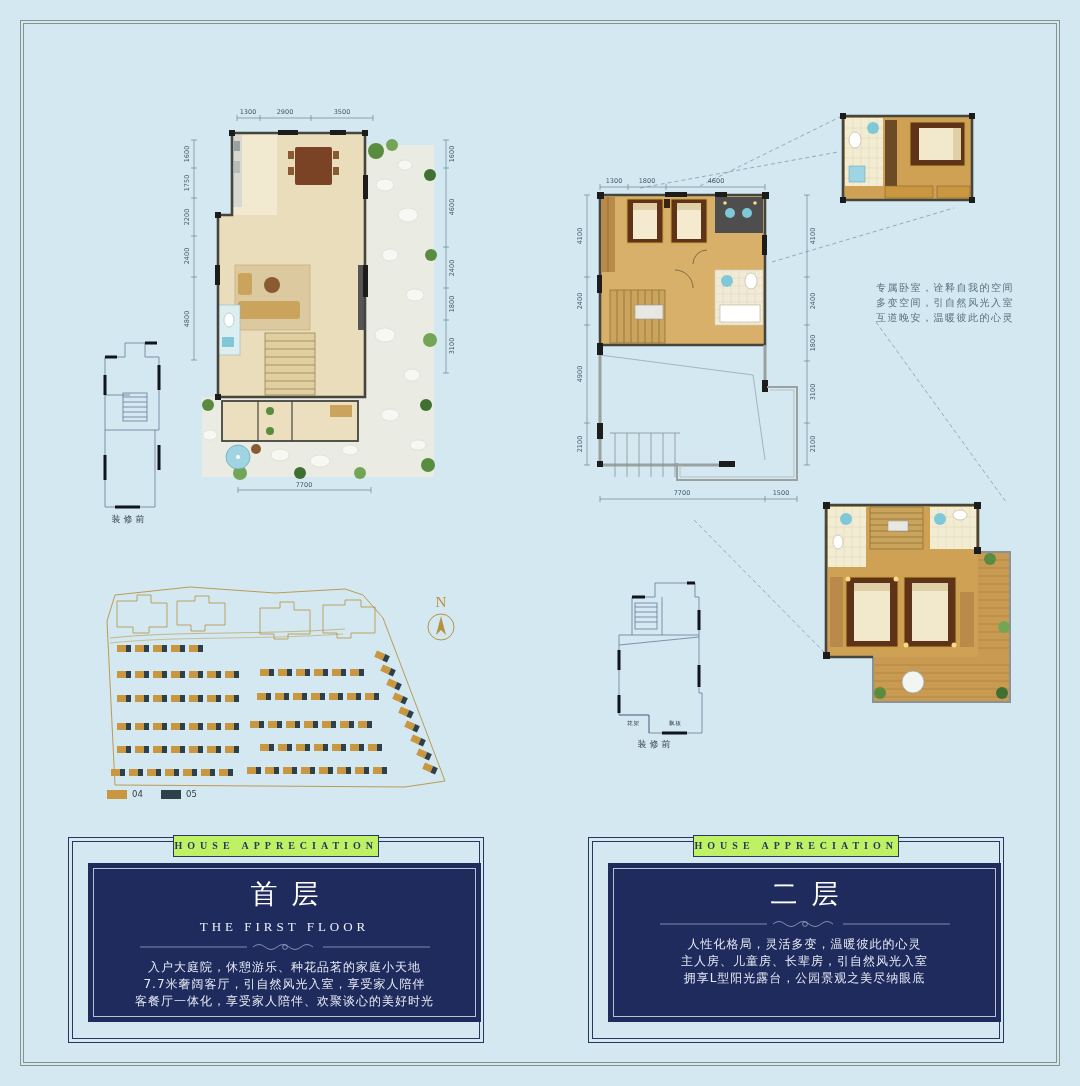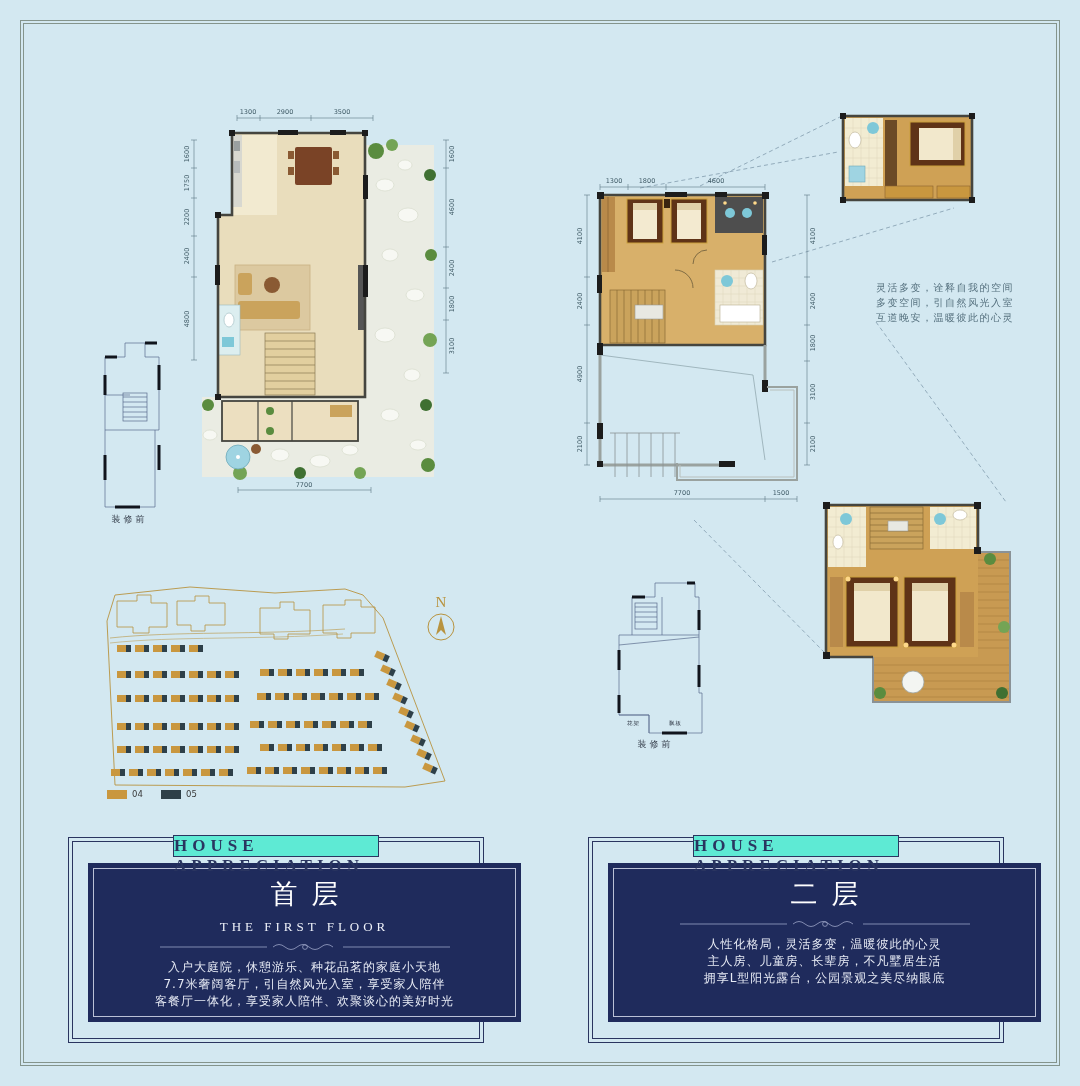--- a/index.html
+++ b/index.html
@@ -27,24 +27,24 @@
   #site-units div{position:absolute;display:flex;}
   #site-units div span{display:block;height:100%;}
   .legend-row{position:absolute;display:flex;align-items:center;gap:5px;font-size:8.5px;color:#3a3a3a;}
   .legend-swatch{width:20px;height:9px;display:inline-block;}
 
   
   .card{position:absolute;width:416px;height:206px;}
   .card .frame{position:absolute;inset:0;border:1px solid #2a3560;}
   .card .frame::after{content:'';position:absolute;inset:3px;border:1px solid #2a3560;}
   .card .banner{position:absolute;top:-2px;left:50%;transform:translateX(-50%);
-      width:204px;height:20px;background:#5eead4;border:1px solid #2a3560;
-      font-family:"Liberation Serif",serif;font-weight:bold;font-size:17px;
-      letter-spacing:5px;color:#2a3560;text-align:left;line-height:20px;z-index:2;}
-  .card .inner{position:absolute;left:20px;top:26px;width:433px;height:159px;
+      width:204px;height:20px;background:#bef264;border:1px solid #2a3560;
+      font-family:"Liberation Serif",serif;font-weight:bold;font-size:10px;
+      letter-spacing:5px;color:#2a3560;text-align:right;line-height:20px;z-index:2;}
+  .card .inner{position:absolute;left:20px;top:26px;width:393px;height:159px;
       background:#1f2b5c;text-align:center;color:#fff;}
   .card .inner::after{content:'';position:absolute;inset:5px;border:1px solid rgba(225,230,245,.8);pointer-events:none;}
   .card .title{margin-top:13px;font-family:"Liberation Serif",serif;font-size:27px;
       letter-spacing:14px;text-indent:14px;color:#ffffff;}
   .card .subtitle{margin-top:7px;font-family:"Liberation Serif",serif;font-size:13px;
       letter-spacing:4px;color:#eef1f9;}
   .card .divider{margin:6px auto 0 auto;display:block;}
   .card .body{margin-top:6px;font-size:12px;line-height:17px;letter-spacing:1px;color:#e6eaf4;}
 
   .compass-n{font-family:"Liberation Serif",serif;fill:#b8933f;font-size:15px;}
@@ -367,21 +367,21 @@
   <path class="wall" d="M8,8 H137 V92 H8 Z"></path>
   <g class="pier">
       <rect x="5" y="5" width="6" height="6"></rect>
       <rect x="134" y="5" width="6" height="6"></rect>
     <rect x="134" y="89" width="6" height="6"></rect>
       <rect x="5" y="89" width="6" height="6"></rect>
     </g>
 </svg>
 
 <div class="abs annotation" style="left:876px;top:280px;">
-  <div>灵活多变，诠释自我的空间</div>
+  <div>专属卧室，诠释自我的空间</div>
   <div>多变空间，引自然风光入室</div>
   <div>互道晚安，温暖彼此的心灵</div>
 </div>
 
 <svg class="abs" style="left:818px;top:497px;" width="196" height="212" viewBox="0 0 196 212">
   <rect x="8" y="8" width="152" height="152" fill="#cfa155"></rect>
   <g>
     <rect x="10" y="10" width="38" height="60" fill="#f2ecd2"></rect>
     <path d="M18,10 v60 M26,10 v60 M34,10 v60 M42,10 v60 M10,20 h38 M10,30 h38 M10,40 h38 M10,50 h38 M10,60 h38" stroke="#ddd4ba" stroke-width="0.5"></path>
     <circle cx="28" cy="22" r="6" fill="#7ec8d8"></circle>
@@ -848,17 +848,17 @@
     <svg class="divider" width="300" height="12" viewBox="0 0 300 12">
       <g stroke="#9aa3c6" stroke-width="0.8" fill="none">
         <line x1="5" y1="6" x2="112" y2="6"></line>
           <line x1="188" y1="6" x2="295" y2="6"></line>
         <path d="M118,6 q6,-5 12,0 q6,5 12,0 q6,-5 12,0 q6,5 12,0 q6,-5 12,0"></path>
         <circle cx="150" cy="6" r="2.4"></circle>
       </g>
     </svg>
     <div class="body">
       <div>人性化格局，灵活多变，温暖彼此的心灵</div>
-      <div>主人房、儿童房、长辈房，不凡墅居生活</div>
+      <div>主人房、儿童房、长辈房，引自然风光入室</div>
       <div>拥享L型阳光露台，公园景观之美尽纳眼底</div>
     </div>
   </div>
 </div>
 
 </body></html>

